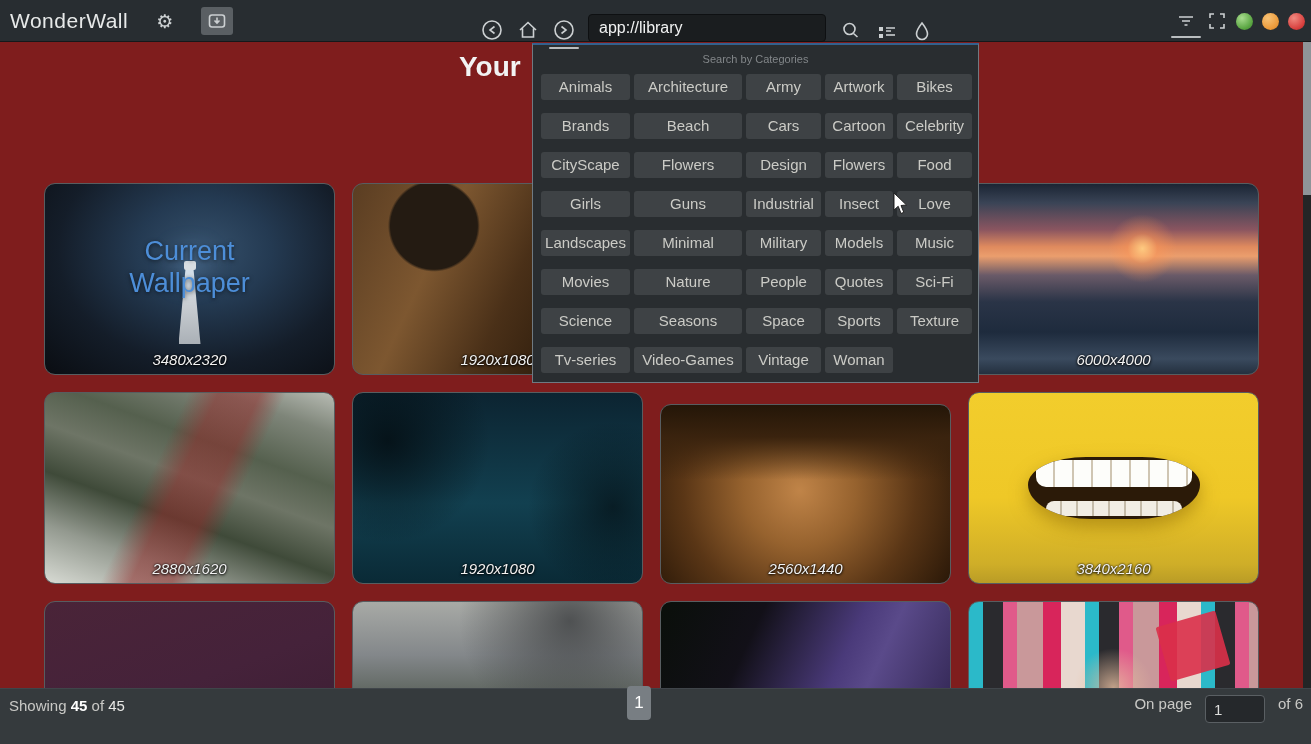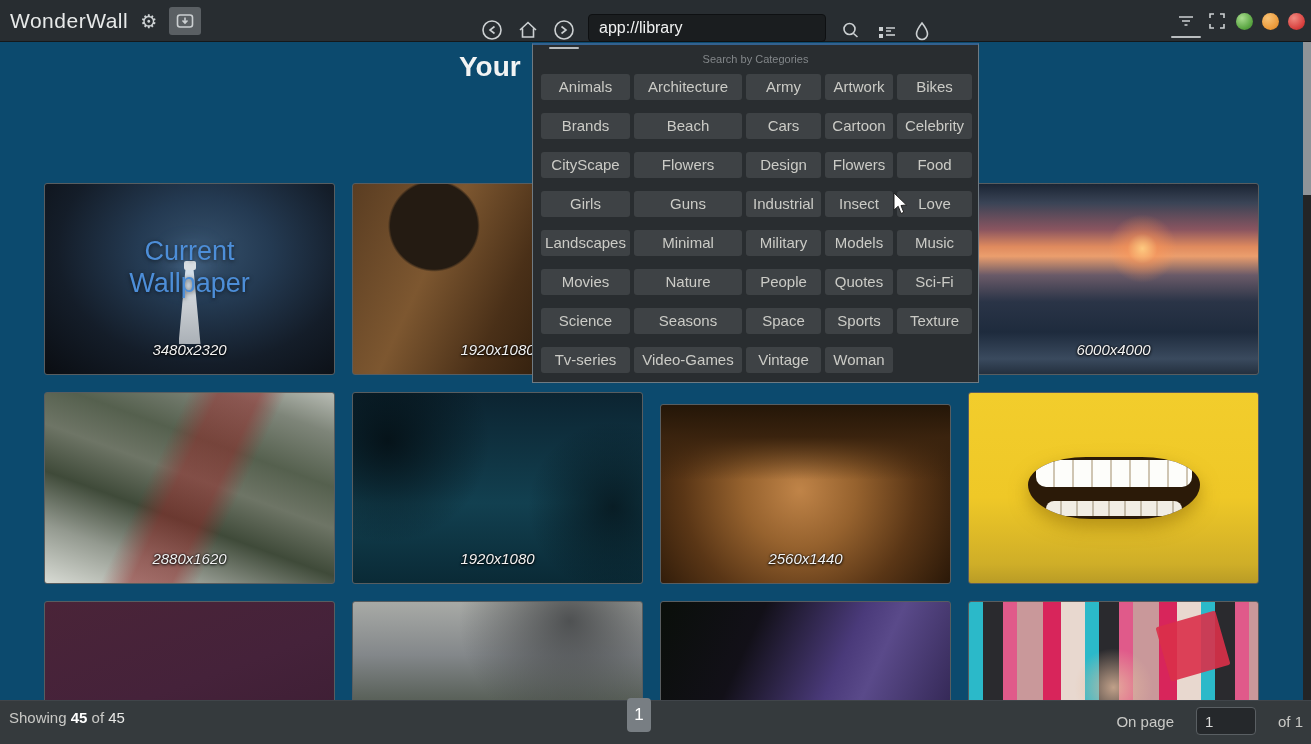--- a/index.html
+++ b/index.html
@@ -3,50 +3,50 @@
 <meta charset="utf-8">
 <style>
   * { margin:0; padding:0; box-sizing:border-box; }
   html,body { width:1311px; height:744px; overflow:hidden; background:#1c1e1f;
     font-family:"Liberation Sans", sans-serif; }
   #app { position:relative; width:1311px; height:744px; }
 
   
   .topbar { position:absolute; left:0; top:0; width:100%; height:42px;
     background:#282d31; border-bottom:1px solid #15181a; z-index:30; }
-  .tb-left { position:absolute; left:10px; top:0; height:42px; display:flex; align-items:center; gap:12px; }
+  .tb-left { position:absolute; left:10px; top:0; height:42px; display:flex; align-items:center; gap:28px; }
   .app-title { color:#e7e9e9; font-size:21px; letter-spacing:.5px; }
   .gear { color:#cfd3d5; font-size:19px; line-height:1; cursor:default; }
   .lib-btn { width:32px; height:28px; background:#5a5f63; border-radius:3px;
     display:flex; align-items:center; justify-content:center; }
   .tb-center { position:absolute; left:480px; top:0; height:42px; display:flex; align-items:flex-end; }
   .icon-btn { display:flex; align-items:center; justify-content:center; position:relative; }
   .underline:after { content:""; position:absolute; left:-3px; right:-3px; bottom:-7px;
     height:2px; background:#b9bdbf; border-radius:1px; }
   .url-input { margin-left:12px; width:238px; height:28px; background:#1a1d1f;
     border:1px solid #0e1012; border-radius:4px; color:#f1f2f2; font-size:16px;
     padding:0 10px; font-family:"Liberation Sans",sans-serif; outline:none; }
   .ml14 { margin-left:14px; } .ml12 { margin-left:12px; }
   .tb-right { position:absolute; right:6px; top:0; height:42px; display:flex; align-items:center; gap:9px; }
   .winbtn { width:17px; height:17px; border-radius:50%; }
   .winbtn.green { background:radial-gradient(circle at 35% 30%, #a9dc8f, #5aa642 65%, #3f7f2e); }
   .winbtn.orange { background:radial-gradient(circle at 35% 30%, #f7c276, #ec9b3b 65%, #c87a20); }
   .winbtn.red { background:radial-gradient(circle at 35% 30%, #f08a80, #d9413f 65%, #ad2423); }
   svg.tbi { stroke:#ccd0d2; fill:none; stroke-width:1.6; }
 
   
-  .main { position:absolute; left:0; top:42px; right:0; bottom:0; overflow:hidden; background:#0c4a6e; }
+  .main { position:absolute; left:0; top:42px; right:0; bottom:0; overflow:hidden; background:#7f1d1d; }
   .page-title { position:absolute; left:459px; top:9px; color:#f2f3f3;
     font-size:28px; font-weight:bold; z-index:1; }
 
   
   .wall-grid { position:absolute; left:44px; top:141px; display:grid;
     grid-template-columns:repeat(4,291px); grid-auto-rows:192px; gap:17px 17px; z-index:2; }
-  .thumb { position:relative; border:1px solid #585d60; border-radius:3px; overflow:hidden; }
-  .res { position:absolute; left:0; right:0; bottom:16px; text-align:center;
+  .thumb { position:relative; border:1px solid #585d60; border-radius:11px; overflow:hidden; }
+  .res { position:absolute; left:0; right:0; bottom:6px; text-align:center;
     color:#f2f2f2; font-size:15px; font-style:italic; text-shadow:0 1px 3px #000, 0 0 2px #000; }
   .cur-overlay { position:absolute; left:50%; top:52px; transform:translateX(-50%);
     width:150px; text-align:center; color:#4d8ed8; font-size:27px; line-height:1.18;
     text-shadow:0 1px 4px rgba(0,0,0,.6); }
   .lh-tower { position:absolute; left:50%; bottom:30px; transform:translateX(-50%);
     width:22px; height:78px; clip-path:polygon(33% 0,67% 0,100% 100%,0 100%);
     background:linear-gradient(180deg,#e8ecef,#c3c8cd 60%,#aab0b6); }
   .lh-lamp { position:absolute; left:50%; bottom:104px; transform:translateX(-50%);
     width:12px; height:9px; background:#d9dee2; border-radius:2px;
     box-shadow:0 0 26px 10px rgba(130,175,225,.30); }
@@ -71,30 +71,30 @@
   .cat-grid { display:grid; grid-template-columns:89px 108px 75px 68px 75px; gap:13px 4px; }
   .cat-btn { height:26px; line-height:26px; text-align:center; background:#3e4245;
     color:#cbcbc6; font-size:15px; border-radius:3px; border:none; cursor:pointer;
     font-family:"Liberation Sans",sans-serif; white-space:nowrap; overflow:hidden; }
 
   
   .scroll-track { position:absolute; right:0; top:0; width:8px; bottom:0; background:#232526; z-index:15; }
   .scroll-thumb { position:absolute; right:0; top:0; width:8px; height:153px; background:#8f9498; }
 
   
-  .bottombar { position:absolute; left:0; right:0; bottom:0; height:44px;
+  .bottombar { position:absolute; left:0; right:0; bottom:0; height:56px;
     background:#353a3d; border-top:1px solid #40454a; z-index:20; }
   .bb-left { position:absolute; left:9px; top:8px; color:#c9c9c6; font-size:15px; }
   .bb-left b { color:#ffffff; }
   .bb-num { color:#e8e8e6; }
   .page-btn { position:absolute; left:627px; top:-3px; width:24px; height:34px;
     background:#787e83; border:none; border-radius:4px; color:#fff; font-size:17px;
     font-family:"Liberation Sans",sans-serif; cursor:pointer; }
-  .bb-right { position:absolute; right:8px; top:6px; display:flex; align-items:center;
-    gap:22px; color:#c9c9c6; font-size:15px; }
+  .bb-right { position:absolute; right:8px; top:6px; display:flex; align-items:flex-start;
+    gap:13px; color:#c9c9c6; font-size:15px; }
   .page-input { width:60px; height:28px; background:#25282b; border:1px solid #5a5f63;
     border-radius:4px; color:#dddddc; font-size:15px; padding:0 8px;
     font-family:"Liberation Sans",sans-serif; outline:none; }
 
   
   .cursor { position:absolute; left:893px; top:151px; z-index:40; }
 </style>
 </head>
 <body>
 
@@ -204,20 +204,21 @@
 
       <div class="thumb" style="background: linear-gradient(rgb(36, 22, 8) 0%, rgb(58, 35, 14) 18%, rgba(0, 0, 0, 0) 42%), radial-gradient(circle at 48% 48%, rgb(192, 132, 72) 0%, rgb(150, 98, 46) 32%, rgb(90, 54, 22) 66%, rgb(42, 24, 8) 100%); margin-top: 12px;">
         <div class="res">2560x1440</div>
       </div>
 
       <div class="thumb" style="background: linear-gradient(rgb(242, 205, 44) 0%, rgb(239, 200, 39) 55%, rgb(207, 174, 40) 90%, rgb(185, 156, 38) 100%);">
         <div class="smile">
           <div class="teeth-top"></div>
           <div class="teeth-bottom"></div>
         </div>
+        <div class="res">3840x2160</div>
       </div>
 
       <div class="thumb" style="background: radial-gradient(circle at 50% 95%, rgba(200, 90, 170, 0.35) 0%, rgba(200, 90, 170, 0) 35%), linear-gradient(160deg, rgb(74, 36, 56) 0%, rgb(69, 34, 58) 45%, rgb(56, 28, 48) 100%);">
 
         <div class="res"></div>
       </div>
 
       <div class="thumb" style="background: radial-gradient(circle at 75% 10%, rgba(60, 62, 64, 0.8) 0%, rgba(60, 62, 64, 0) 40%), linear-gradient(rgb(168, 170, 166) 0%, rgb(131, 135, 138) 28%, rgb(95, 102, 96) 48%, rgb(55, 64, 46) 72%, rgb(31, 39, 24) 100%);">
         <div class="res"></div>
       </div>
@@ -290,18 +291,18 @@
       <div class="bb-left">
         <span>Showing</span>
         <b>45</b>
         <span>of</span>
         <span class="bb-num">45</span>
       </div>
       <button class="page-btn">1</button>
       <div class="bb-right">
         <span>On page</span>
         <input class="page-input" type="text" value="1" style="">
-        <span>of 1</span>
+        <span>of 6</span>
       </div>
     </div>
 
   </div>
 </div>
 
 </body></html>

